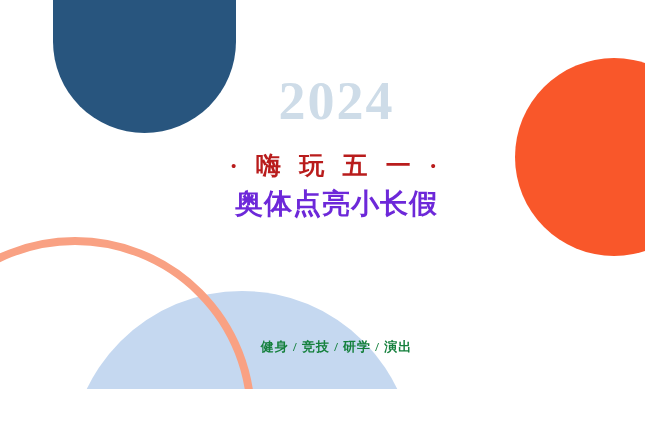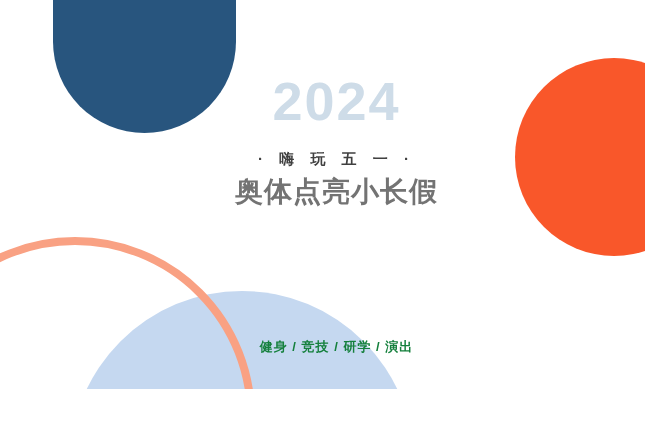--- a/index.html
+++ b/index.html
@@ -6,21 +6,21 @@
     margin: 0;
     padding: 0;
     background: #ffffff;
   }
   #poster {
     position: relative;
     width: 645px;
     height: 389px;
     background: #ffffff;
     overflow: hidden;
-    font-family: Liberation Sans, sans-serif;
+    font-family: Liberation Serif, serif;
   }
   
   .shape-navy-arch {
     position: absolute;
     left: 53px;
     top: -60px;
     width: 183px;
     height: 193px;
     background: #28557E;
     border-bottom-left-radius: 92px 92px;
@@ -78,32 +78,32 @@
   .headline-block {
     position: absolute;
     left: 0;
     right: 0;
     top: 150px;
     text-align: center;
     padding-left: 28px;
     box-sizing: border-box;
   }
   .headline-top {
-    font-size: 15px;
+    font-size: 25px;
     font-weight: bold;
-    color: #404040;
+    color: #b91c1c;
     letter-spacing: 6px;
     line-height: 1.25;
     white-space: nowrap;
   }
   .headline-main {
     margin-top: 6px;
     font-size: 28px;
     font-weight: bold;
-    color: #737373;
+    color: #6d28d9;
     letter-spacing: 1px;
     line-height: 1.2;
     white-space: nowrap;
   }
   .tagline {
     position: absolute;
     left: 0;
     right: 0;
     top: 338px;
     text-align: center;

